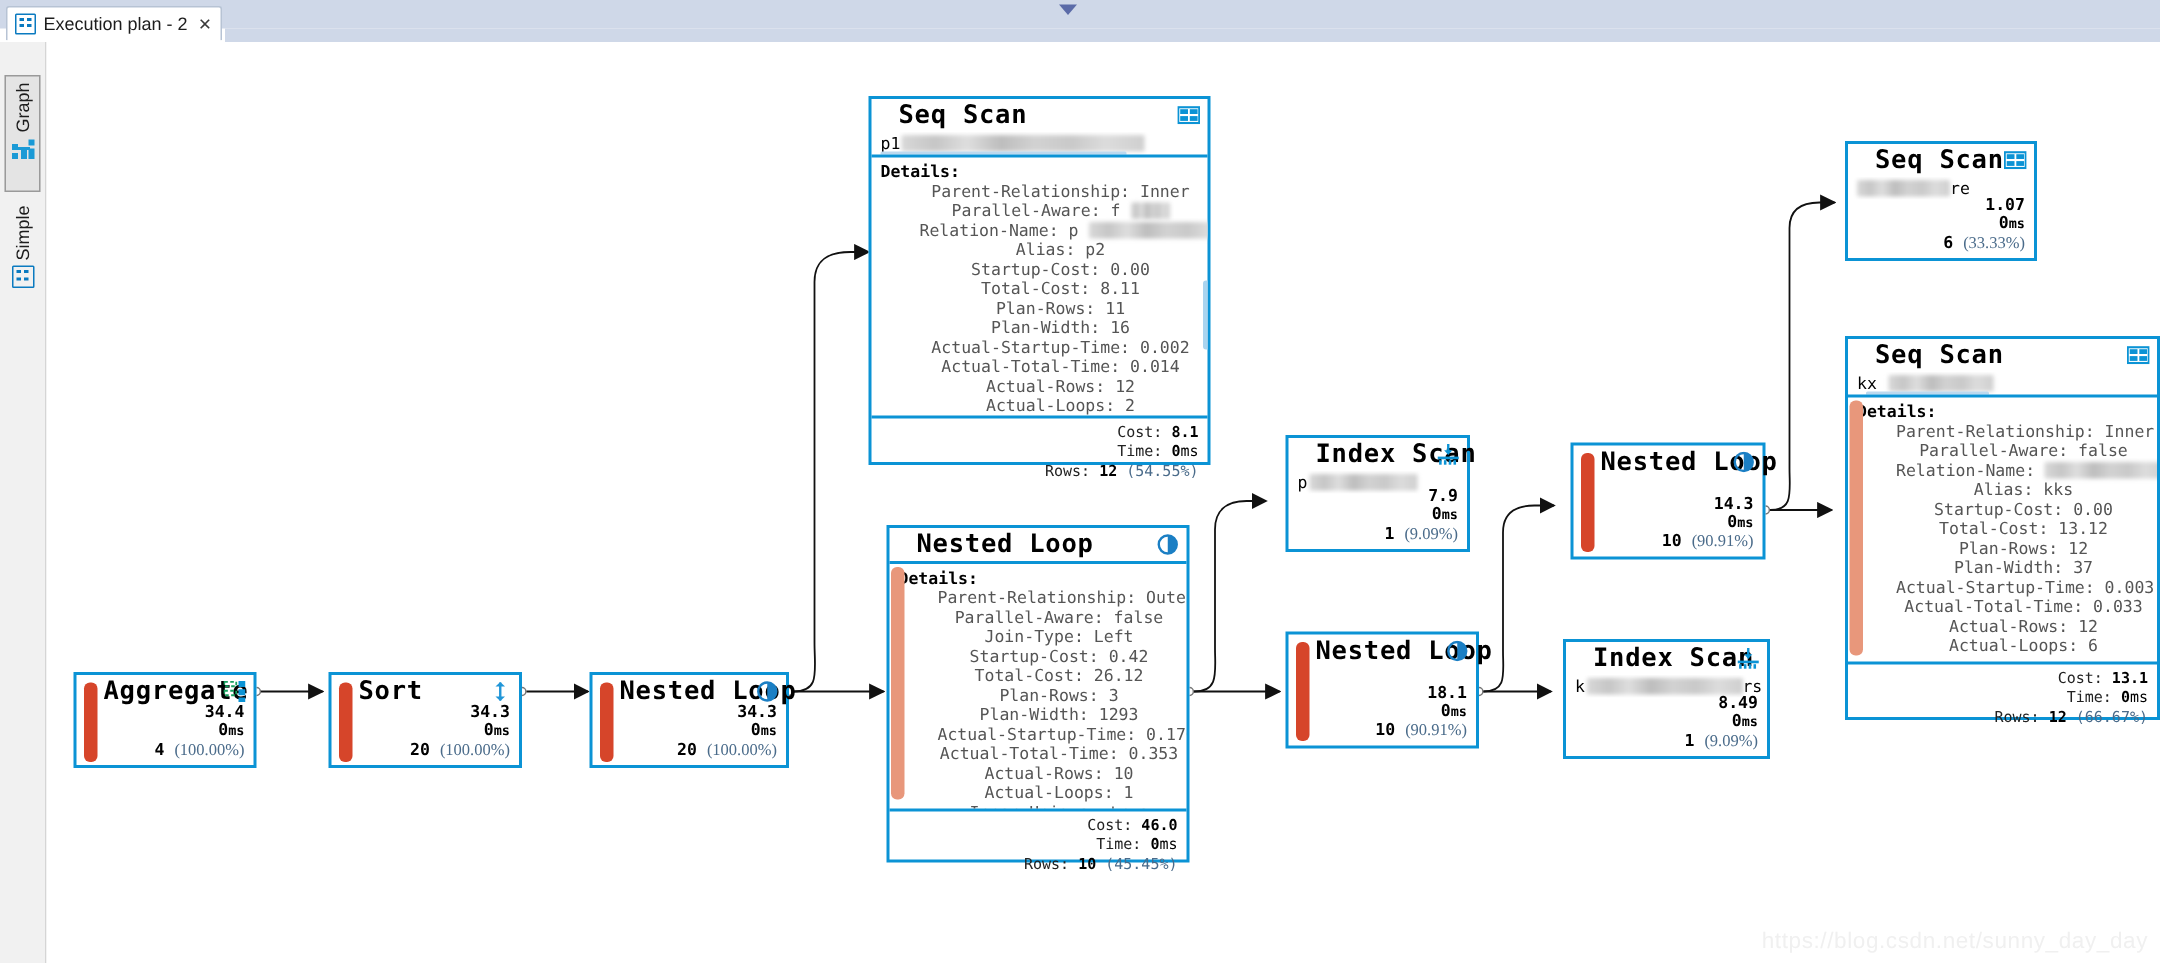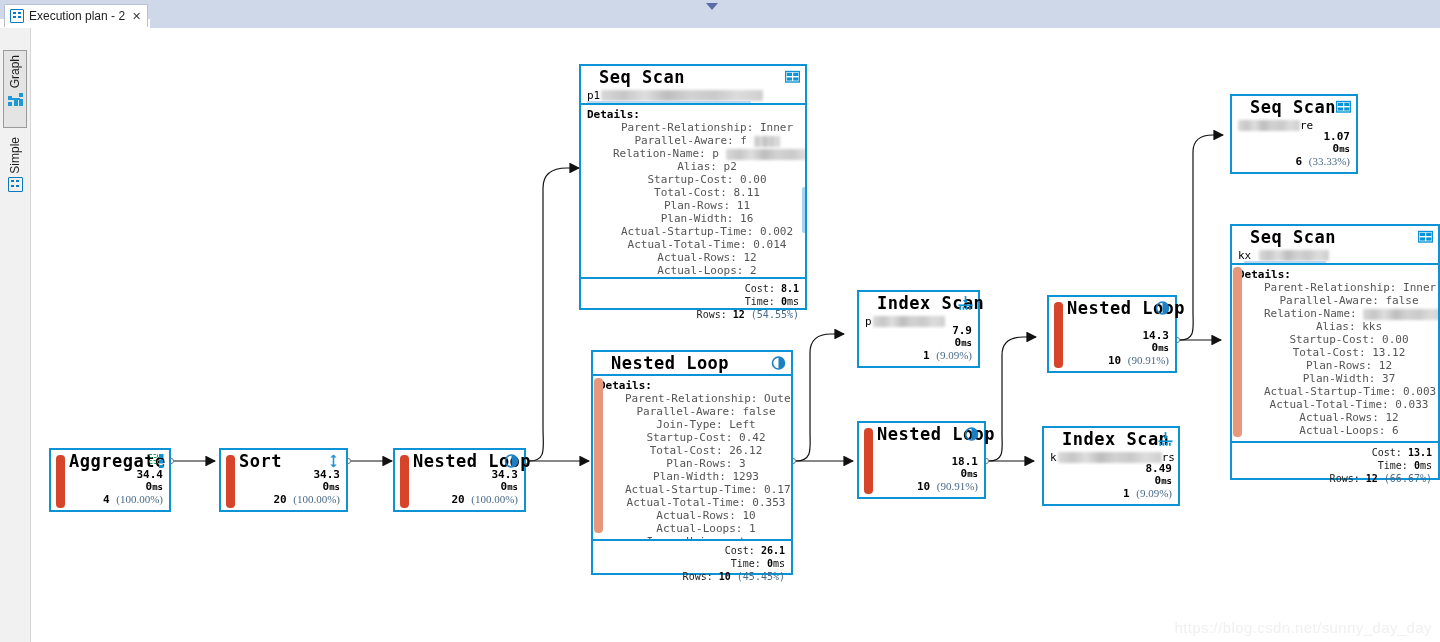--- a/index.html
+++ b/index.html
@@ -366,21 +366,21 @@
       <div class="drow">Total-Cost: 26.12</div>
       <div class="drow">Plan-Rows: 3</div>
       <div class="drow">Plan-Width: 1293</div>
       <div class="drow">Actual-Startup-Time: 0.170</div>
       <div class="drow">Actual-Total-Time: 0.353</div>
       <div class="drow">Actual-Rows: 10</div>
       <div class="drow">Actual-Loops: 1</div>
       <div class="drow">Inner-Unique: true</div>
     </div>
     <div class="footer">
-      <div><span class="lab">Cost:</span> <b>26.1</b></div>
+      <div><span class="lab">Cost:</span> <b>46.0</b></div>
       <div><span class="lab">Time:</span> <b>0</b><span class="unit">ms</span></div>
       <div><span class="lab">Rows:</span> <b>10</b> <span class="pct">(45.45%)</span></div>
     </div>
   </div>
 
   <div class="node" style="left:826px;top:262px;width:123px;height:78px;">
     <div class="node-head">
       <span class="node-title">Index Scan</span>
       <span class="node-head-icon">
         <svg viewBox="0 0 15 14" width="15" height="14">

